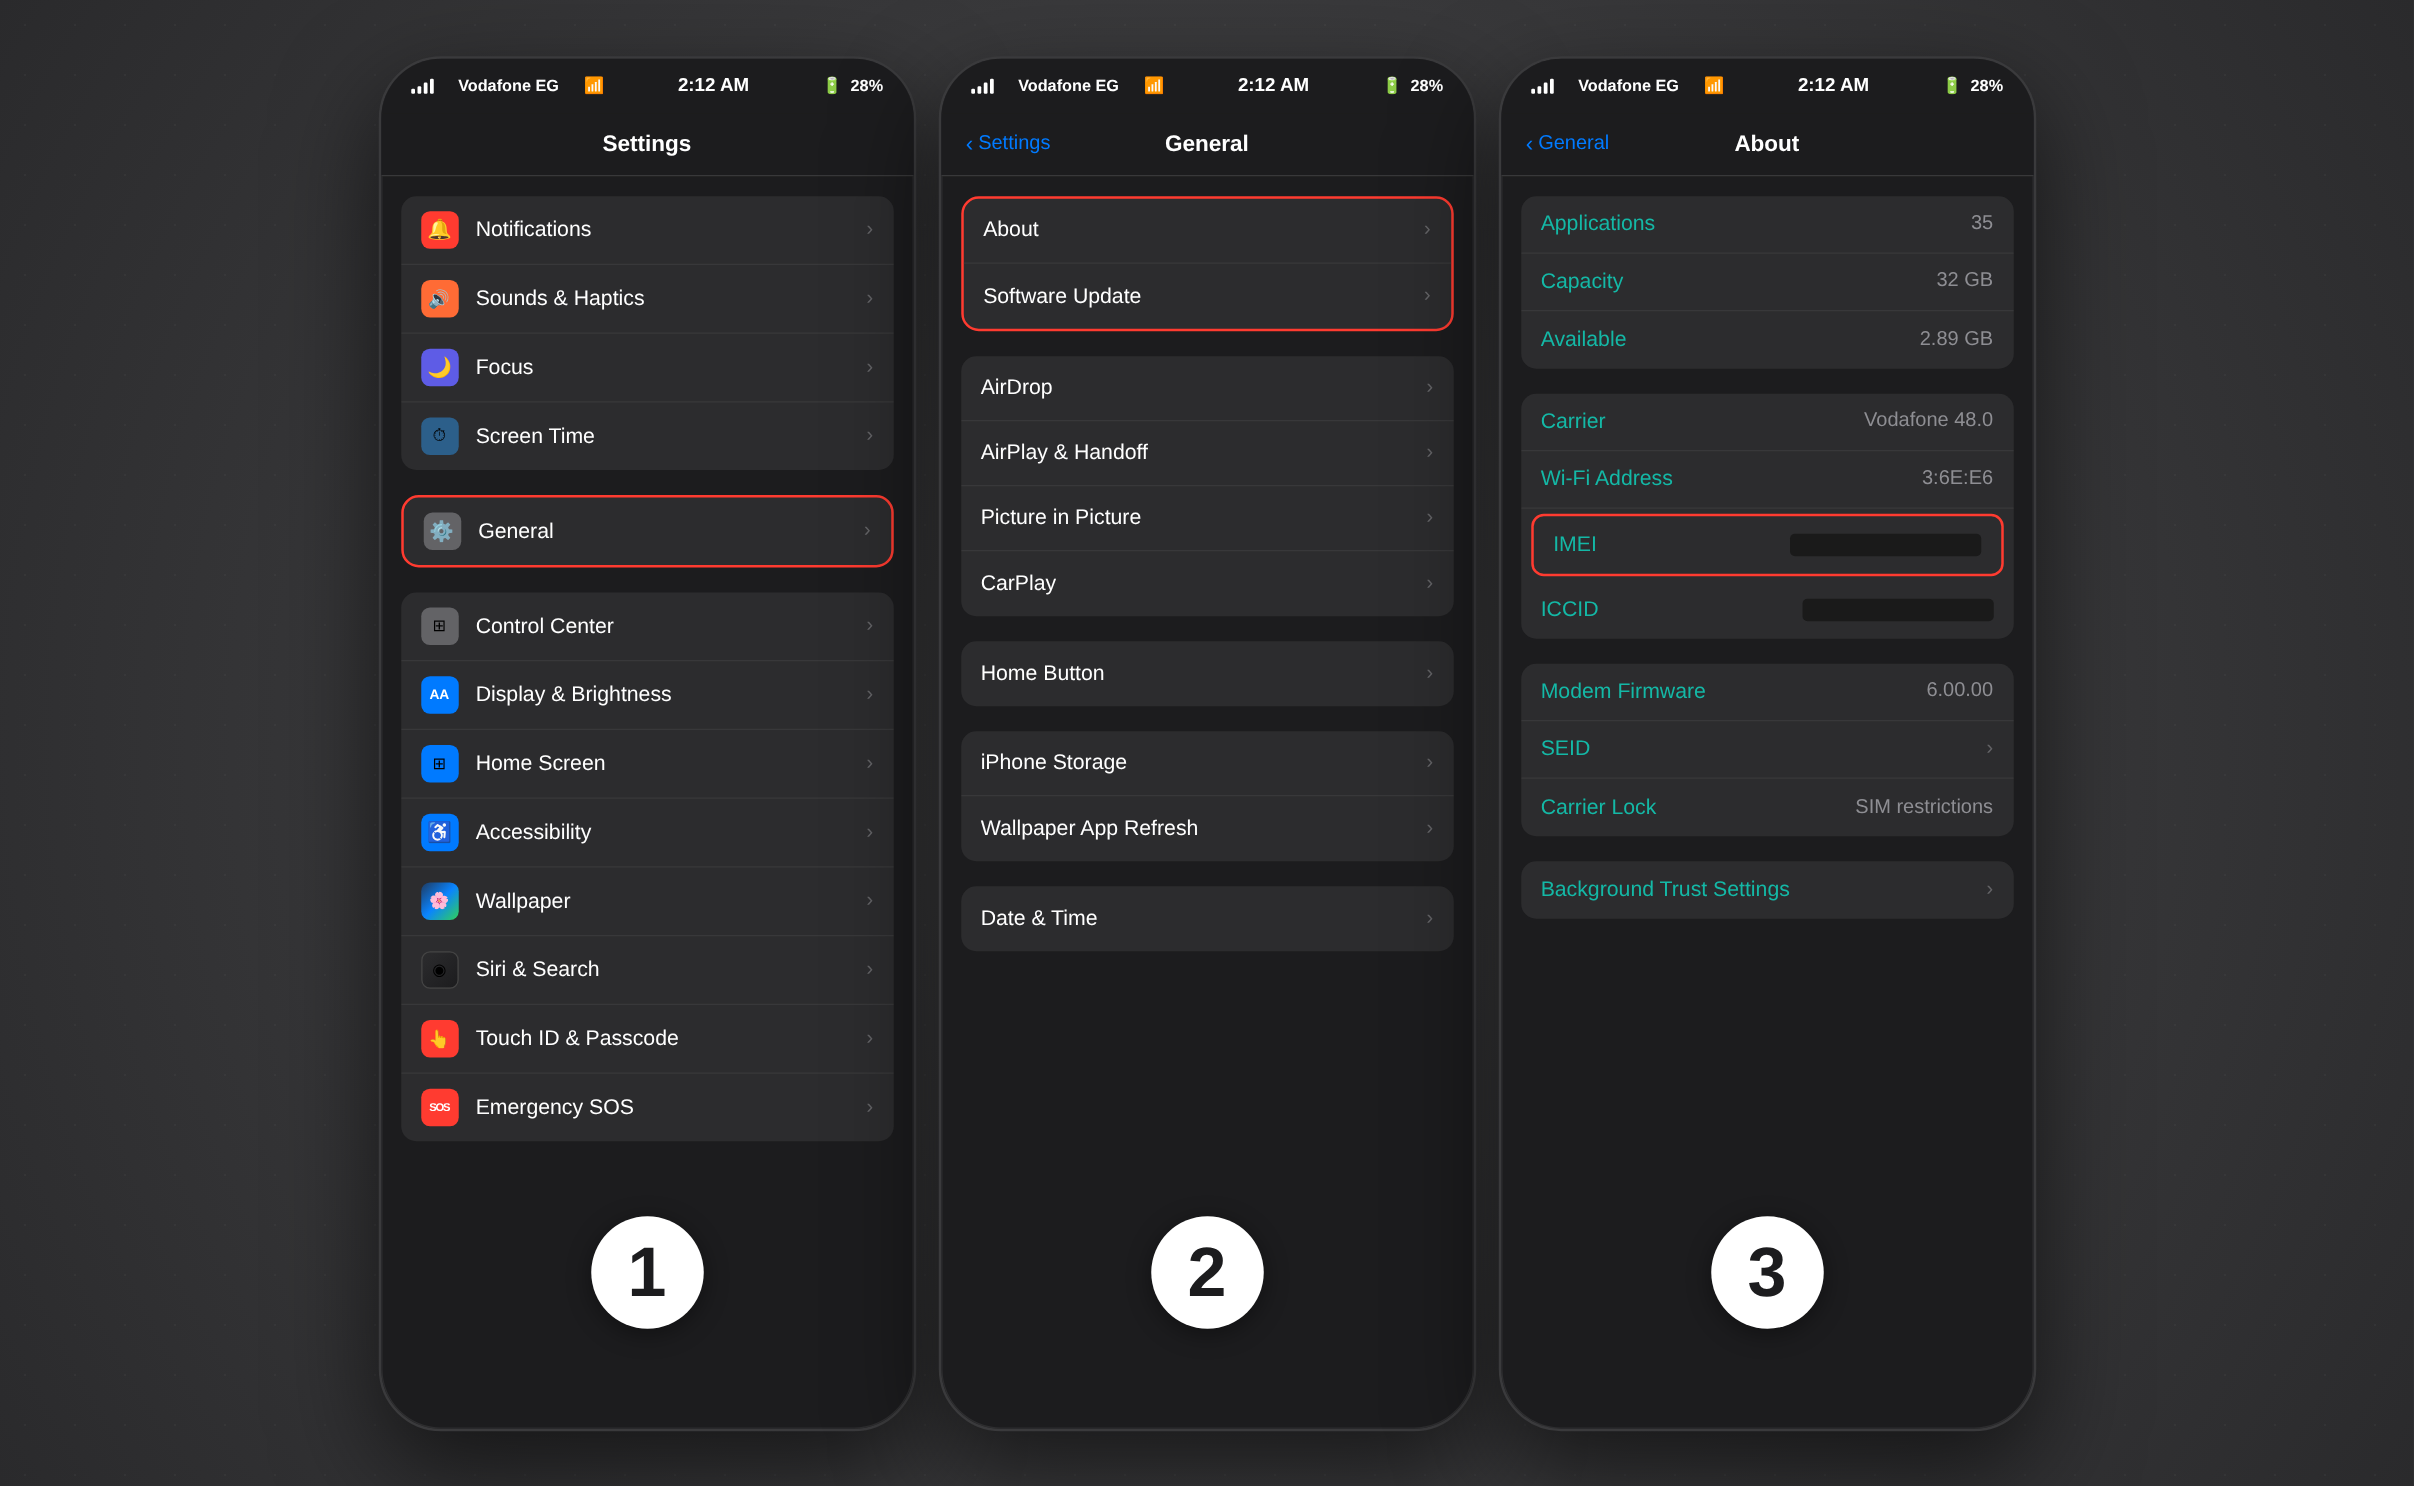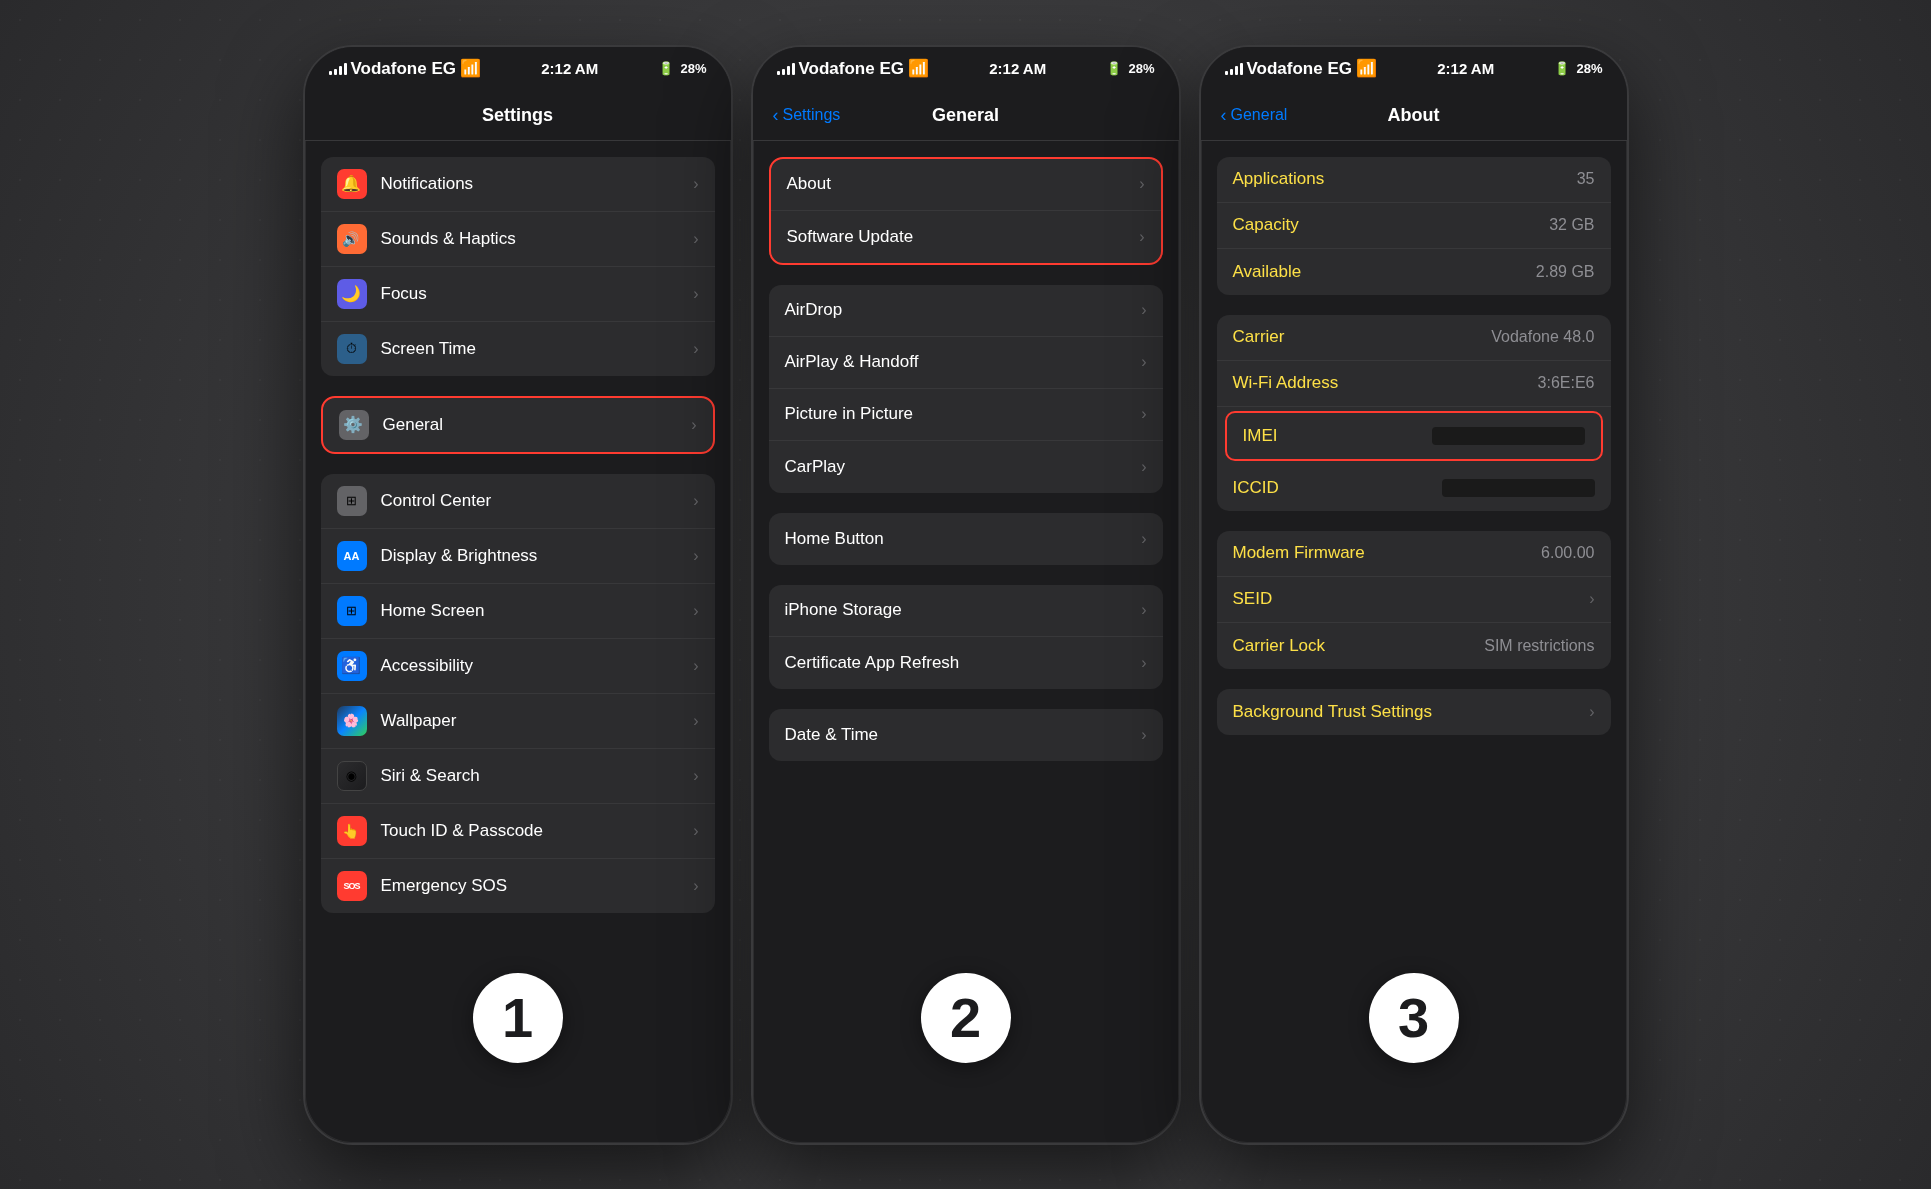--- a/index.html
+++ b/index.html
@@ -46,22 +46,22 @@
       background: #1c1c1e;
       display: flex;
       align-items: center;
       justify-content: space-between;
       padding: 0 24px;
       flex-shrink: 0;
     }
     .status-left {
       display: flex;
       align-items: center;
-      gap: 4px;
-      font-size: 17px;
+      gap: 20px;
+      font-size: 13px;
       font-weight: 600;
       color: #fff;
     }
     .status-center {
       font-size: 15px;
       font-weight: 600;
       color: #fff;
     }
     .status-right {
       display: flex;
@@ -187,21 +187,21 @@
       justify-content: space-between;
       padding: 12px 16px;
       border-bottom: 0.5px solid #38383a;
       min-height: 46px;
     }
     .info-row:last-child {
       border-bottom: none;
     }
     .info-label {
       font-size: 17px;
-      color: #fde047;
+      color: #14b8a6;
       font-weight: 400;
     }
     .info-value {
       font-size: 16px;
       color: #8e8e93;
       text-align: right;
     }
 
     
     .step-badge {
@@ -394,21 +394,21 @@
         <span class="row-chevron">›</span>
       </div>
     </div>
 
     <div class="settings-group">
       <div class="settings-row">
         <span class="row-label">iPhone Storage</span>
         <span class="row-chevron">›</span>
       </div>
       <div class="settings-row">
-        <span class="row-label">Certificate App Refresh</span>
+        <span class="row-label">Wallpaper App Refresh</span>
         <span class="row-chevron">›</span>
       </div>
     </div>
 
     <div class="settings-group">
       <div class="settings-row">
         <span class="row-label">Date &amp; Time</span>
         <span class="row-chevron">›</span>
       </div>
     </div>

